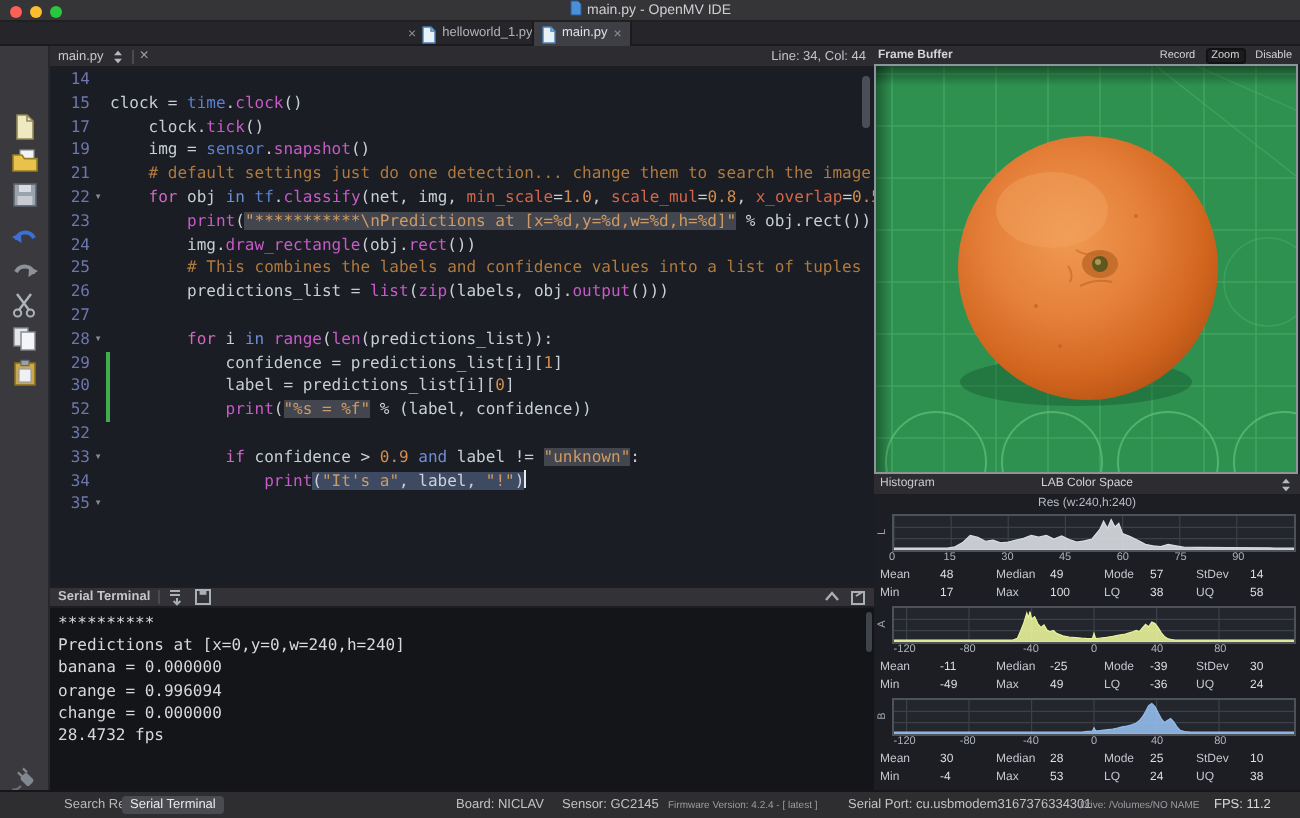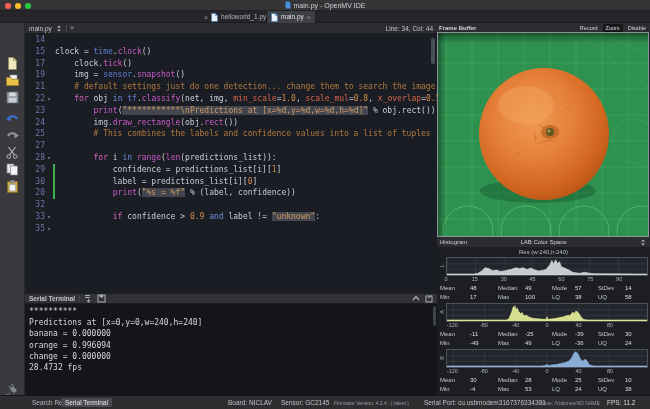--- a/index.html
+++ b/index.html
@@ -198,27 +198,29 @@
   <div class="editor" id="editor">
       <div class="cl"><span class="ln">14</span><span class="fold"></span><span class="bar"></span><span class="code"></span></div>
       <div class="cl"><span class="ln">15</span><span class="fold"></span><span class="bar"></span><span class="code"><span class="tk-p">clock = </span><span class="tk-mod">time</span><span class="tk-p">.</span><span class="tk-fn">clock</span><span class="tk-p">()</span></span></div>
       <div class="cl"><span class="ln">17</span><span class="fold"></span><span class="bar"></span><span class="code"><span class="tk-p">    clock.</span><span class="tk-fn">tick</span><span class="tk-p">()</span></span></div>
       <div class="cl"><span class="ln">19</span><span class="fold"></span><span class="bar"></span><span class="code"><span class="tk-p">    img = </span><span class="tk-mod">sensor</span><span class="tk-p">.</span><span class="tk-fn">snapshot</span><span class="tk-p">()</span></span></div>
       <div class="cl"><span class="ln">21</span><span class="fold"></span><span class="bar"></span><span class="code"><span class="tk-cmt">    # default settings just do one detection... change them to search the image...</span></span></div>
       <div class="cl"><span class="ln">22</span><span class="fold">▾</span><span class="bar"></span><span class="code"><span class="tk-p">    </span><span class="tk-kw">for</span><span class="tk-p"> obj </span><span class="tk-kw2">in</span><span class="tk-p"> </span><span class="tk-mod">tf</span><span class="tk-p">.</span><span class="tk-fn">classify</span><span class="tk-p">(net, img, </span><span class="tk-par">min_scale</span><span class="tk-p">=</span><span class="tk-num">1.0</span><span class="tk-p">, </span><span class="tk-par">scale_mul</span><span class="tk-p">=</span><span class="tk-num">0.8</span><span class="tk-p">, </span><span class="tk-par">x_overlap</span><span class="tk-p">=</span><span class="tk-num">0.5</span></span></div>
       <div class="cl"><span class="ln">23</span><span class="fold"></span><span class="bar"></span><span class="code"><span class="tk-p">        </span><span class="tk-fn">print</span><span class="tk-p">(</span><span class="tk-strh">"***********\nPredictions at [x=%d,y=%d,w=%d,h=%d]"</span><span class="tk-p"> % obj.rect())</span></span></div>
       <div class="cl"><span class="ln">24</span><span class="fold"></span><span class="bar"></span><span class="code"><span class="tk-p">        img.</span><span class="tk-fn">draw_rectangle</span><span class="tk-p">(obj.</span><span class="tk-fn">rect</span><span class="tk-p">())</span></span></div>
       <div class="cl"><span class="ln">25</span><span class="fold"></span><span class="bar"></span><span class="code"><span class="tk-cmt">        # This combines the labels and confidence values into a list of tuples</span></span></div>
+      <div class="cl"><span class="ln">26</span><span class="fold"></span><span class="bar"></span><span class="code"><span class="tk-p">        predictions_list = </span><span class="tk-fn">list</span><span class="tk-p">(</span><span class="tk-fn">zip</span><span class="tk-p">(labels, obj.</span><span class="tk-fn">output</span><span class="tk-p">()))</span></span></div>
       <div class="cl"><span class="ln">27</span><span class="fold"></span><span class="bar"></span><span class="code"></span></div>
       <div class="cl"><span class="ln">28</span><span class="fold">▾</span><span class="bar"></span><span class="code"><span class="tk-p">        </span><span class="tk-kw">for</span><span class="tk-p"> i </span><span class="tk-kw2">in</span><span class="tk-p"> </span><span class="tk-fn">range</span><span class="tk-p">(</span><span class="tk-fn">len</span><span class="tk-p">(predictions_list)):</span></span></div>
       <div class="cl changed"><span class="ln">29</span><span class="fold"></span><span class="bar"></span><span class="code"><span class="tk-p">            confidence = predictions_list[i][</span><span class="tk-num">1</span><span class="tk-p">]</span></span></div>
       <div class="cl changed"><span class="ln">30</span><span class="fold"></span><span class="bar"></span><span class="code"><span class="tk-p">            label = predictions_list[i][</span><span class="tk-num">0</span><span class="tk-p">]</span></span></div>
-      <div class="cl changed"><span class="ln">20</span><span class="fold"></span><span class="bar"></span><span class="code"><span class="tk-p">            </span><span class="tk-fn">print</span><span class="tk-p">(</span><span class="tk-strh">"%s = %f"</span><span class="tk-p"> % (label, confidence))</span></span></div>
+      <div class="cl changed"><span class="ln">52</span><span class="fold"></span><span class="bar"></span><span class="code"><span class="tk-p">            </span><span class="tk-fn">print</span><span class="tk-p">(</span><span class="tk-strh">"%s = %f"</span><span class="tk-p"> % (label, confidence))</span></span></div>
       <div class="cl"><span class="ln">32</span><span class="fold"></span><span class="bar"></span><span class="code"></span></div>
       <div class="cl"><span class="ln">33</span><span class="fold">▾</span><span class="bar"></span><span class="code"><span class="tk-p">            </span><span class="tk-kw">if</span><span class="tk-p"> confidence &gt; </span><span class="tk-num">0.9</span><span class="tk-p"> </span><span class="tk-kw2">and</span><span class="tk-p"> label != </span><span class="tk-strh">"unknown"</span><span class="tk-p">:</span></span></div>
+      <div class="cl"><span class="ln">34</span><span class="fold"></span><span class="bar"></span><span class="code"><span class="tk-p">                </span><span class="tk-fn">print</span><span class="tk-sp">(</span><span class="tk-ss">"It's a"</span><span class="tk-sp">, label, </span><span class="tk-ss">"!"</span><span class="tk-sp">)</span><span class="tk-caret"></span></span></div>
       <div class="cl"><span class="ln">35</span><span class="fold">▾</span><span class="bar"></span><span class="code"></span></div>
     </div>
   <div class="escroll">
       <div class="thumb"></div>
     </div>
 
   <div class="sheader">
     <span>Serial Terminal</span>
     <span class="vsep"></span>
     <span class="hicons">

